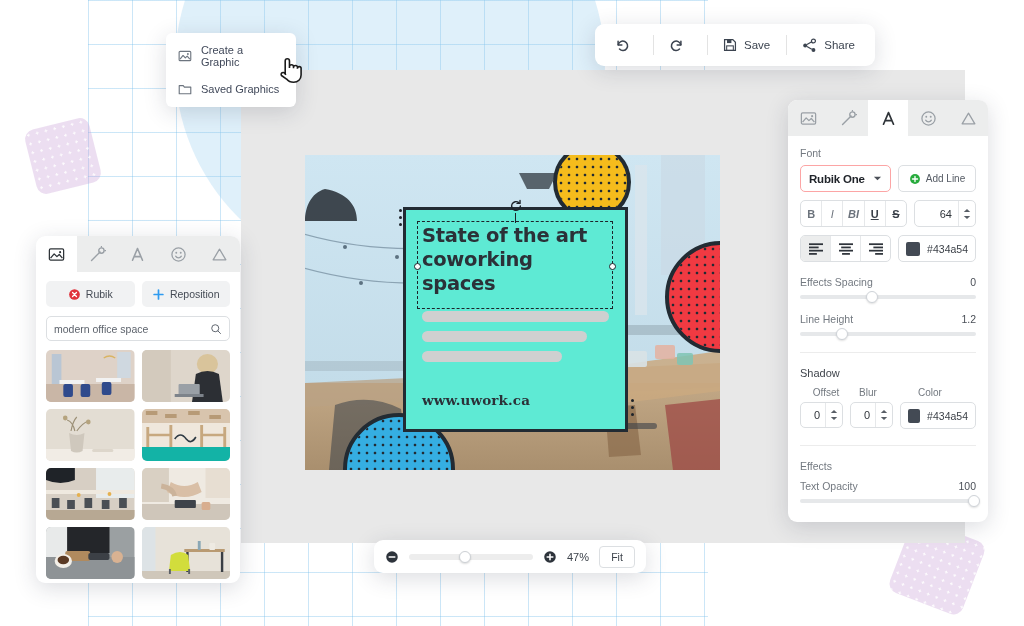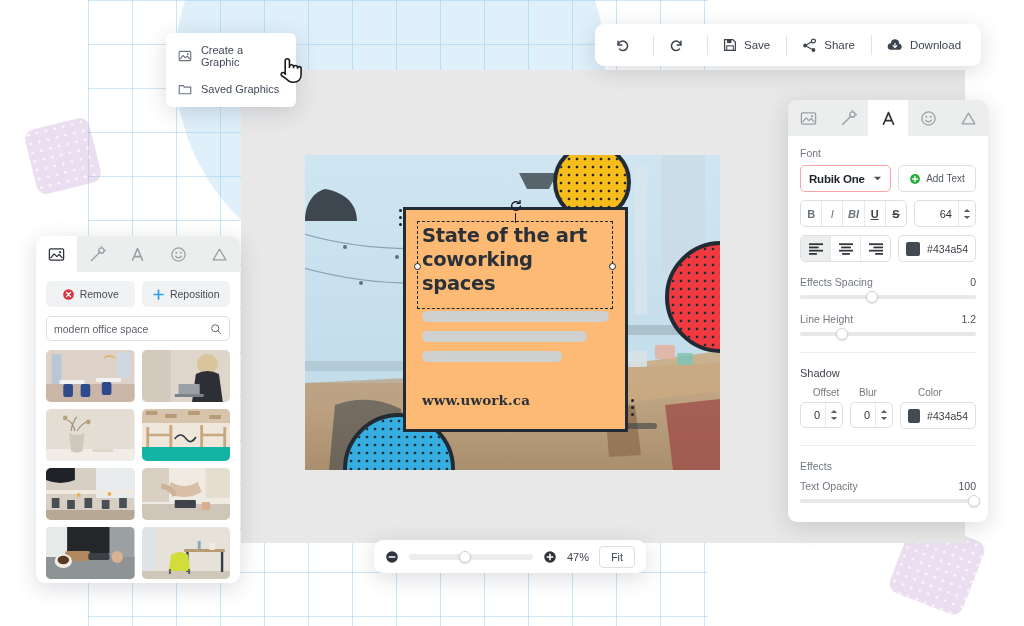--- a/index.html
+++ b/index.html
@@ -185,21 +185,21 @@
     content:""; position:absolute; inset:0; border-radius:50%;
     background-image:radial-gradient(#222b33 1.5px, transparent 1.6px);
     background-size:8px 8px;
   }
   #dot-yellow{ left:248px; top:-12px; width:78px; height:78px; background:#f5bc1c; }
   #dot-red{   left:360px; top:86px;  width:112px; height:112px; background:#f03a42; }
   #dot-blue{  left:38px;  top:258px; width:112px; height:112px; background:#35aee2; }
 
   #textcard{
     position:absolute; left:98px; top:52px; width:225px; height:225px;
-    background:#fdba74; border:3px solid #222b33;
+    background:#5eead4; border:3px solid #222b33;
   }
   .cardinner{ padding:14px 16px; }
   .headline{
     font-family:"DejaVu Sans", sans-serif;
     font-weight:bold; font-size:19.5px; line-height:1.22;
     color:#2b3138; letter-spacing:-.3px;
   }
   .bars{ margin-top:16px; }
   .bar{ height:11px; border-radius:6px; background:#cfd0d0; margin-bottom:9px; }
   .url{
@@ -362,27 +362,20 @@
   </div>
   <div class="tb-item">
     <svg width="15" height="15" viewBox="0 0 16 16">
       <circle cx="12.2" cy="3.2" r="2.1" fill="none" stroke="#3c4450" stroke-width="1.3"></circle>
       <circle cx="3.4" cy="8" r="2.1" fill="#3c4450"></circle>
       <circle cx="12.2" cy="12.8" r="2.1" fill="#3c4450"></circle>
       <path d="M5.3 7 L10.4 4.1 M5.3 9 L10.4 11.9" stroke="#3c4450" stroke-width="1.3"></path>
     </svg>
     <span>Share</span>
   </div>
-  <div class="tb-item">
-    <svg width="16" height="14" viewBox="0 0 18 14">
-      <path d="M4.6 12.4h8.6a3.4 3.4 0 0 0 .4-6.76A4.6 4.6 0 0 0 4.4 4.9 3.75 3.75 0 0 0 4.6 12.4Z" fill="#3c4450"></path>
-      <path d="M9 5.2v4.4 M6.9 7.8 9 9.9l2.1-2.1" stroke="#fff" stroke-width="1.3" fill="none" stroke-linecap="round" stroke-linejoin="round"></path>
-    </svg>
-    <span>Download</span>
-  </div>
 </div>
 
 <div class="card" id="ctxmenu">
   <div class="cm-item">
     <svg width="14" height="14" viewBox="0 0 16 16">
       <rect x="1.3" y="2.6" width="13.4" height="10.8" rx="1.2" fill="none" stroke="#6d757f" stroke-width="1.3"></rect>
       <path d="M2.4 11.6 5.8 7.4 8.4 10.2 10.6 8.1 13.6 11.6" fill="none" stroke="#6d757f" stroke-width="1.3" stroke-linejoin="round"></path>
       <circle cx="11.4" cy="5.7" r="1.05" fill="#6d757f"></circle>
     </svg>
     <span>Create a Graphic</span>
@@ -435,21 +428,21 @@
     </div>
   </div>
 
   <div class="lp-body">
     <div class="lp-actions">
       <button class="lp-btn">
         <svg width="13" height="13" viewBox="0 0 16 16">
           <circle cx="8" cy="8" r="6.6" fill="#e0323c"></circle>
           <path d="M5.6 5.6 10.4 10.4 M10.4 5.6 5.6 10.4" stroke="#fff" stroke-width="1.6" stroke-linecap="round"></path>
         </svg>
-        <span>Remove</span>
+        <span>Rubik</span>
       </button>
       <button class="lp-btn">
         <svg width="13" height="13" viewBox="0 0 16 16">
           <path d="M8 2.6v10.8 M2.6 8h10.8" stroke="#2e9bf0" stroke-width="2.1" stroke-linecap="round"></path>
         </svg>
         <span>Reposition</span>
       </button>
     </div>
 
     <div class="lp-search">
@@ -620,21 +613,21 @@
         <span class="fname">Rubik One</span>
         <svg width="9" height="9" viewBox="0 0 10 10">
           <path d="M1 3 5 7 9 3" fill="#4b5058"></path>
         </svg>
       </div>
       <button class="addfont">
         <svg width="12" height="12" viewBox="0 0 16 16">
           <circle cx="8" cy="8" r="6.6" fill="#27ab3c"></circle>
           <path d="M8 4.6v6.8 M4.6 8h6.8" stroke="#fff" stroke-width="1.8" stroke-linecap="round"></path>
         </svg>
-        <span>Add Text</span>
+        <span>Add Line</span>
       </button>
     </div>
 
     <div class="stylerow">
       <div class="stylebox">
         <div class="sbtn" style="font-weight:bold">B</div>
         <div class="sbtn" style="font-style:italic">I</div>
         <div class="sbtn" style="font-weight:bold;font-style:italic">BI</div>
         <div class="sbtn" style="text-decoration:underline;font-weight:bold;color:#3a4049">U</div>
         <div class="sbtn" style="text-decoration:line-through;font-weight:bold;color:#3a4049">S</div>

